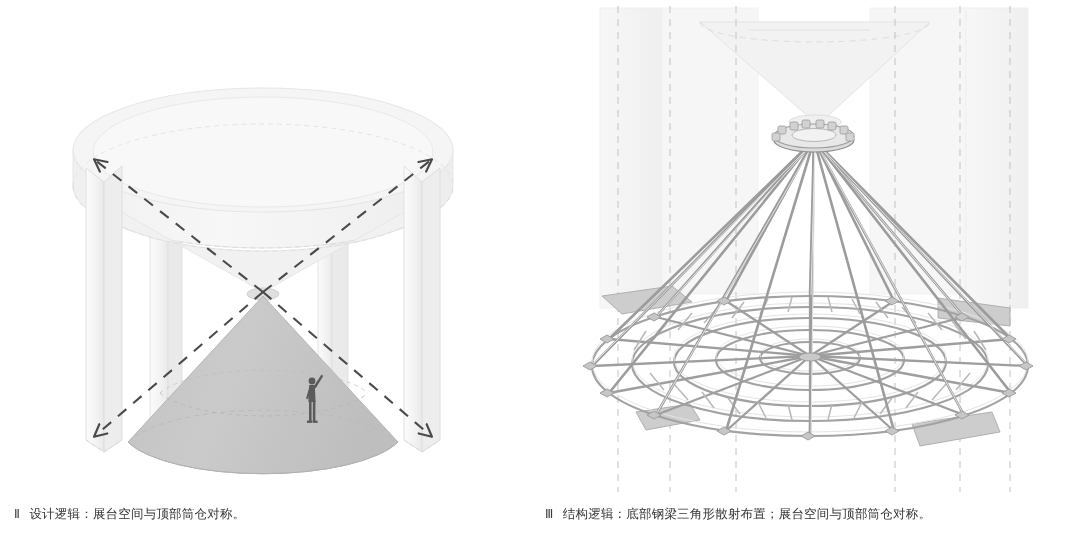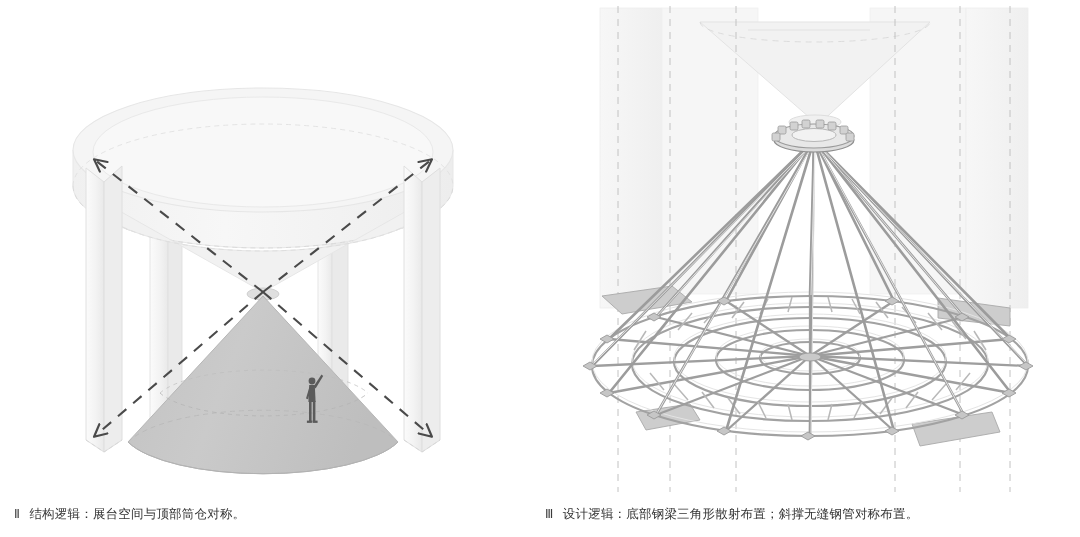--- a/index.html
+++ b/index.html
@@ -340,21 +340,21 @@
         <g>
           <ellipse cx="270" cy="357" rx="11" ry="4" fill="#c9c9c9" stroke="#9a9a9a" stroke-width="0.9"></ellipse>
         </g>
       </g>
     </svg>
   </div>
 
   <div class="caption-row">
     <div class="caption" id="caption-left">
       <span class="caption-num">Ⅱ</span>
-      <span class="caption-text">结构逻辑：展台空间与顶部筒仓对称。</span>
+      <span class="caption-text">设计逻辑：展台空间与顶部筒仓对称。</span>
     </div>
     <div class="caption" id="caption-right">
       <span class="caption-num">Ⅲ</span>
-      <span class="caption-text">设计逻辑：底部钢梁三角形散射布置；斜撑无缝钢管对称布置。</span>
+      <span class="caption-text">结构逻辑：底部钢梁三角形散射布置；展台空间与顶部筒仓对称。</span>
     </div>
   </div>
 
 </div>
 
 </body></html>

